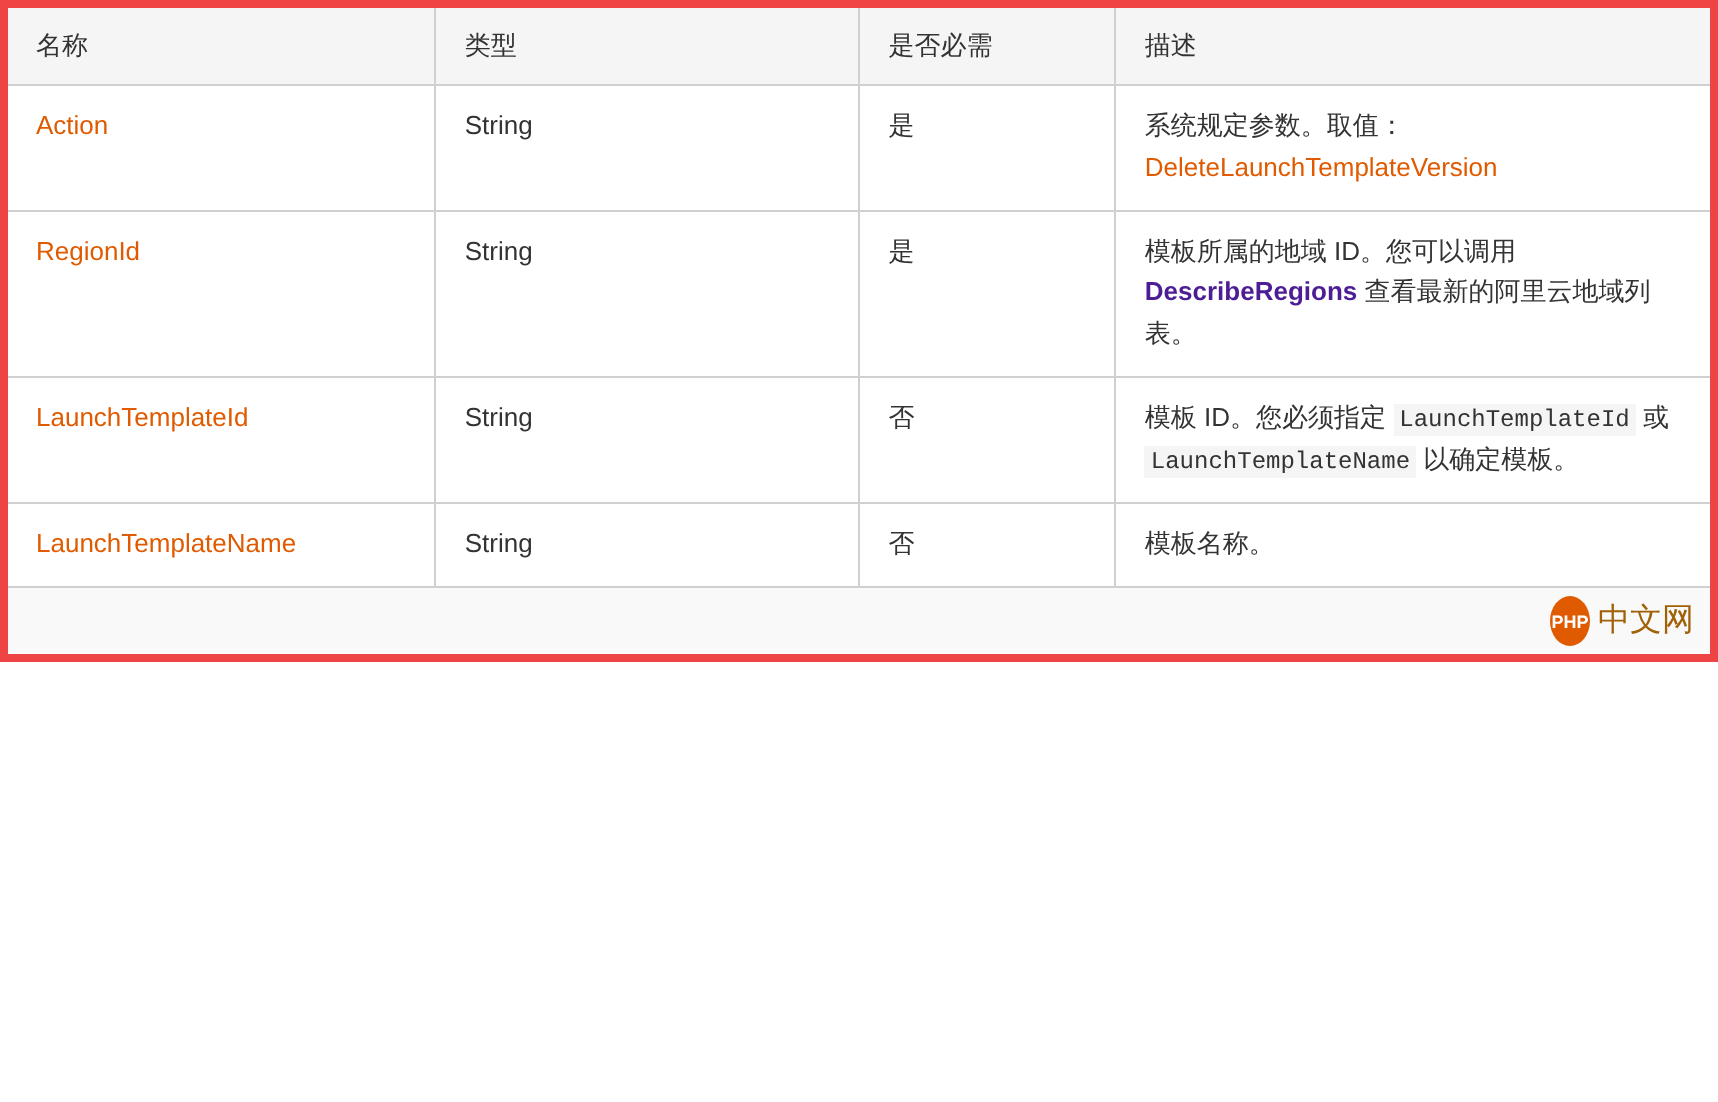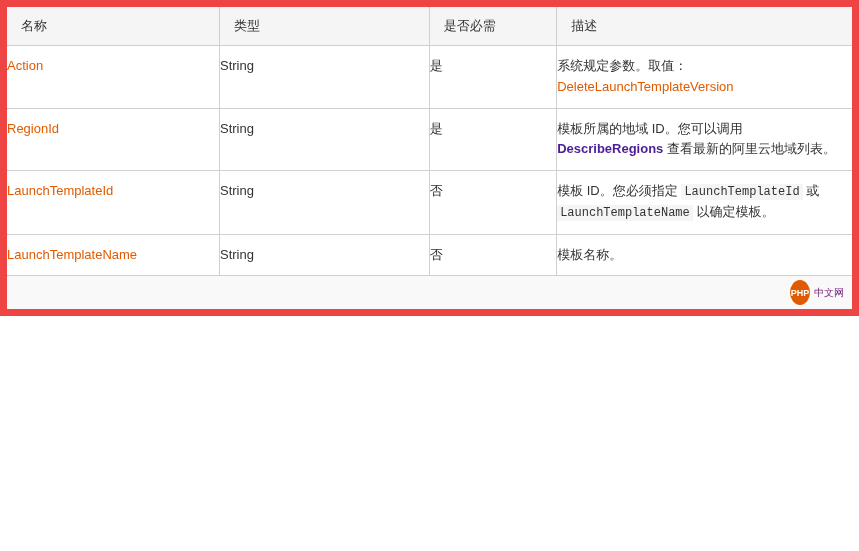--- a/index.html
+++ b/index.html
@@ -4,21 +4,21 @@
   <style>
     * { box-sizing: border-box; margin: 0; padding: 0; }
     body {
       font-family: Arial, "Microsoft YaHei", sans-serif;
       font-size: 13px;
       background: #fff;
       color: #333;
     }
     .table-container {
       width: 859px;
-      border: 7px solid #ef4444;
+      border: 4px solid #ef4444;
     }
     table {
       width: 100%;
       border-collapse: collapse;
     }
     thead tr {
       background: #f5f5f5;
     }
     thead th {
       padding: 10px 14px;
@@ -32,21 +32,21 @@
     thead th:last-child {
       border-right: none;
     }
     tbody tr {
       border-bottom: 1px solid #d0d0d0;
     }
     tbody tr:last-child {
       border-bottom: none;
     }
     tbody td {
-      padding: 10px 0;
+      padding: 10px 14px;
       vertical-align: top;
       border-right: 1px solid #d0d0d0;
       line-height: 1.6;
     }
     tbody td:last-child {
       border-right: none;
     }
     .col-name { width: 215px; }
     .col-type { width: 215px; margin-top: 23px; }
     .col-required { width: 130px; }
@@ -87,22 +87,22 @@
       background: #e05a00;
       border-radius: 50%;
       display: flex;
       align-items: center;
       justify-content: center;
       color: white;
       font-size: 9px;
       font-weight: bold;
     }
     .logo-text {
-      color: #701a75;
-      font-size: 10px;
+      color: #a16207;
+      font-size: 16px;
     }
   </style>
 </head>
 <body>
 
 <div class="table-container">
   <table>
     <thead>
       <tr>
         <th class="col-name">名称</th>

